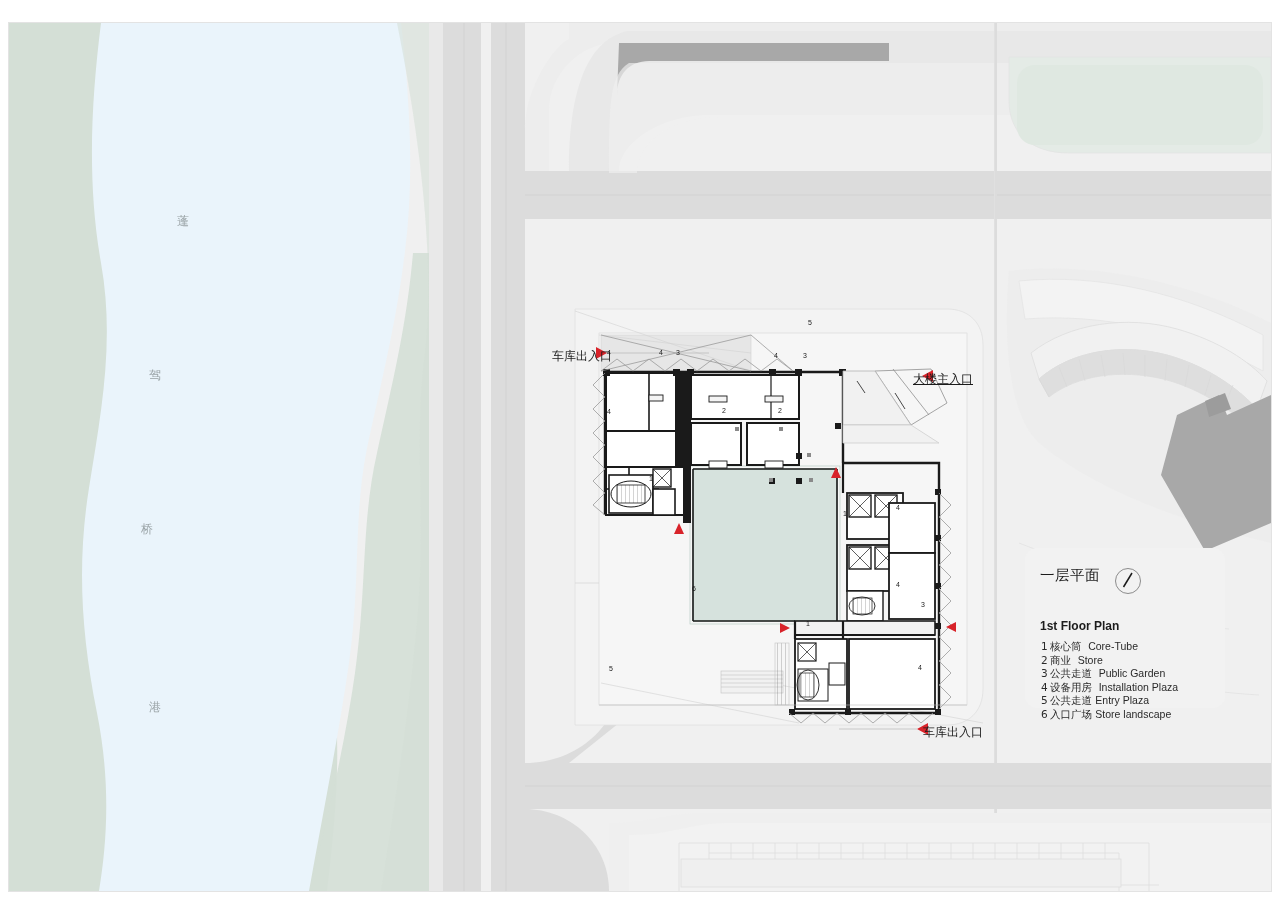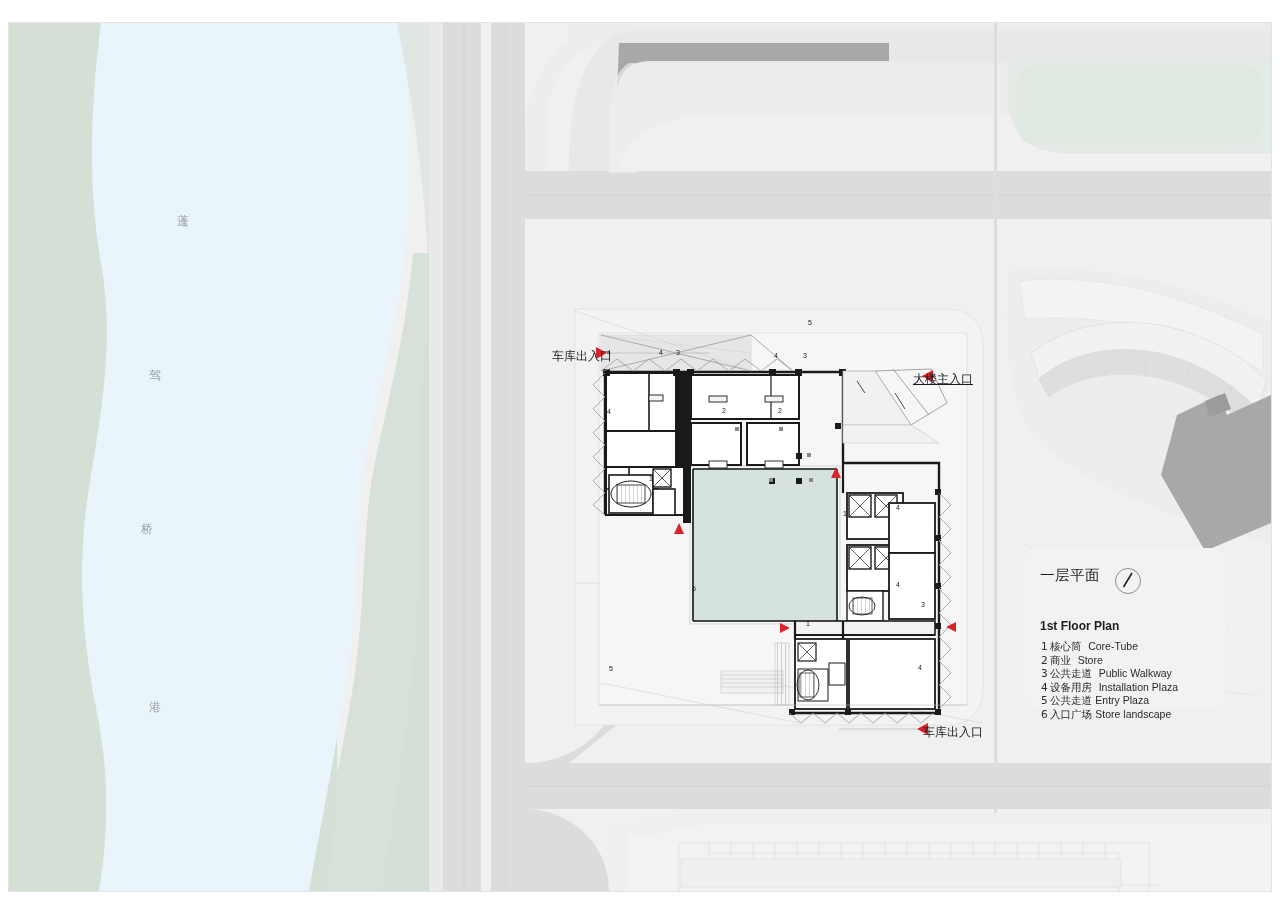--- a/index.html
+++ b/index.html
@@ -445,21 +445,21 @@
   </div>
 
   <div class="legend-list">
     <div class="legend-row">
       <span class="num">1</span><span class="cn">核心筒</span>&nbsp;&nbsp;<span class="en">Core-Tube</span>
     </div>
     <div class="legend-row">
       <span class="num">2</span><span class="cn">商业</span>&nbsp;&nbsp;<span class="en">Store</span>
     </div>
     <div class="legend-row">
-      <span class="num">3</span><span class="cn">公共走道</span>&nbsp;&nbsp;<span class="en">Public Walkway</span>
+      <span class="num">3</span><span class="cn">公共走道</span>&nbsp;&nbsp;<span class="en">Public Garden</span>
     </div>
     <div class="legend-row">
       <span class="num">4</span><span class="cn">设备用房</span>&nbsp;&nbsp;<span class="en">Installation Plaza</span>
     </div>
     <div class="legend-row">
       <span class="num">5</span><span class="cn">公共走道</span>&nbsp;<span class="en">Entry Plaza</span>
     </div>
     <div class="legend-row">
       <span class="num">6</span><span class="cn">入口广场</span>&nbsp;<span class="en">Store landscape</span>
     </div>

